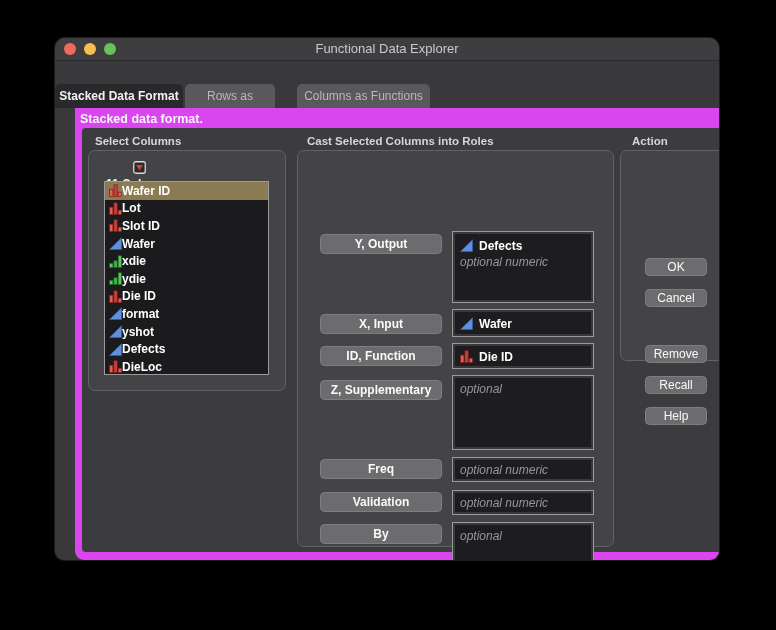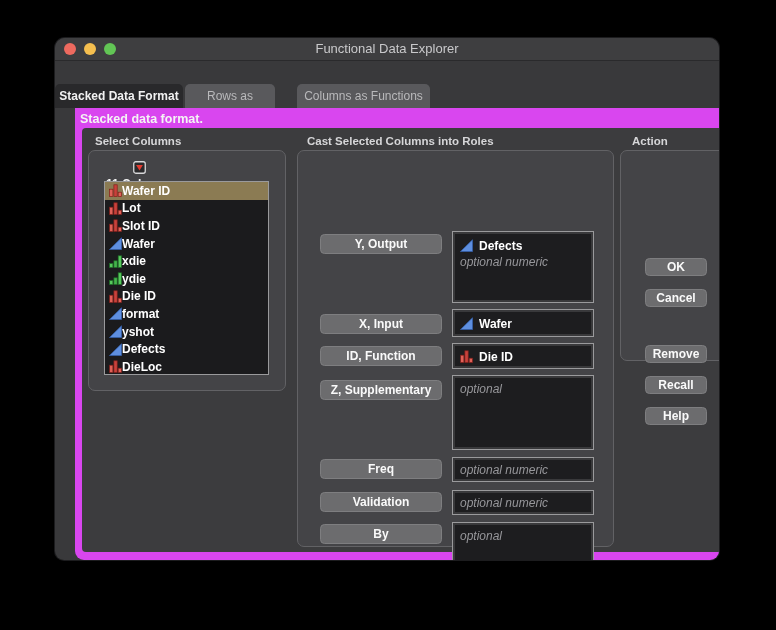--- a/index.html
+++ b/index.html
@@ -61,21 +61,21 @@
   .y-btn{top:106px;} .y-box{top:103px;height:72px;}
   .x-btn{top:186px;} .x-box{top:181px;height:28px;padding-top:5px;}
   .id-btn{top:218px;} .id-box{top:215px;height:26px;padding-top:4px;}
   .z-btn{top:252px;} .z-box{top:247px;height:75px;}
   .fr-btn{top:331px;} .fr-box{top:329px;height:25px;padding-top:4px;}
   .va-btn{top:364px;} .va-box{top:362px;height:25px;padding-top:4px;}
   .by-btn{top:396px;} .by-box{top:394px;height:73px;}
   
   .actbtn{position:absolute;left:563px;width:62px;height:18px;background:#6c6c6e;
     border:1px solid #7e7e80;border-radius:4.5px;box-sizing:border-box;color:#fafafa;font-size:12px;
-    font-weight:700;text-align:center;line-height:16px;cursor:default;}
+    font-weight:400;text-align:center;line-height:16px;cursor:default;}
   .b-ok{top:130px;} .b-cancel{top:161px;} .b-remove{top:217px;} .b-recall{top:248px;} .b-help{top:279px;}
 </style>
 </head>
 <body>
 
 <div class="window">
 
   <div class="titlebar">
     <span class="tl red"></span>
     <span class="tl yellow"></span>

